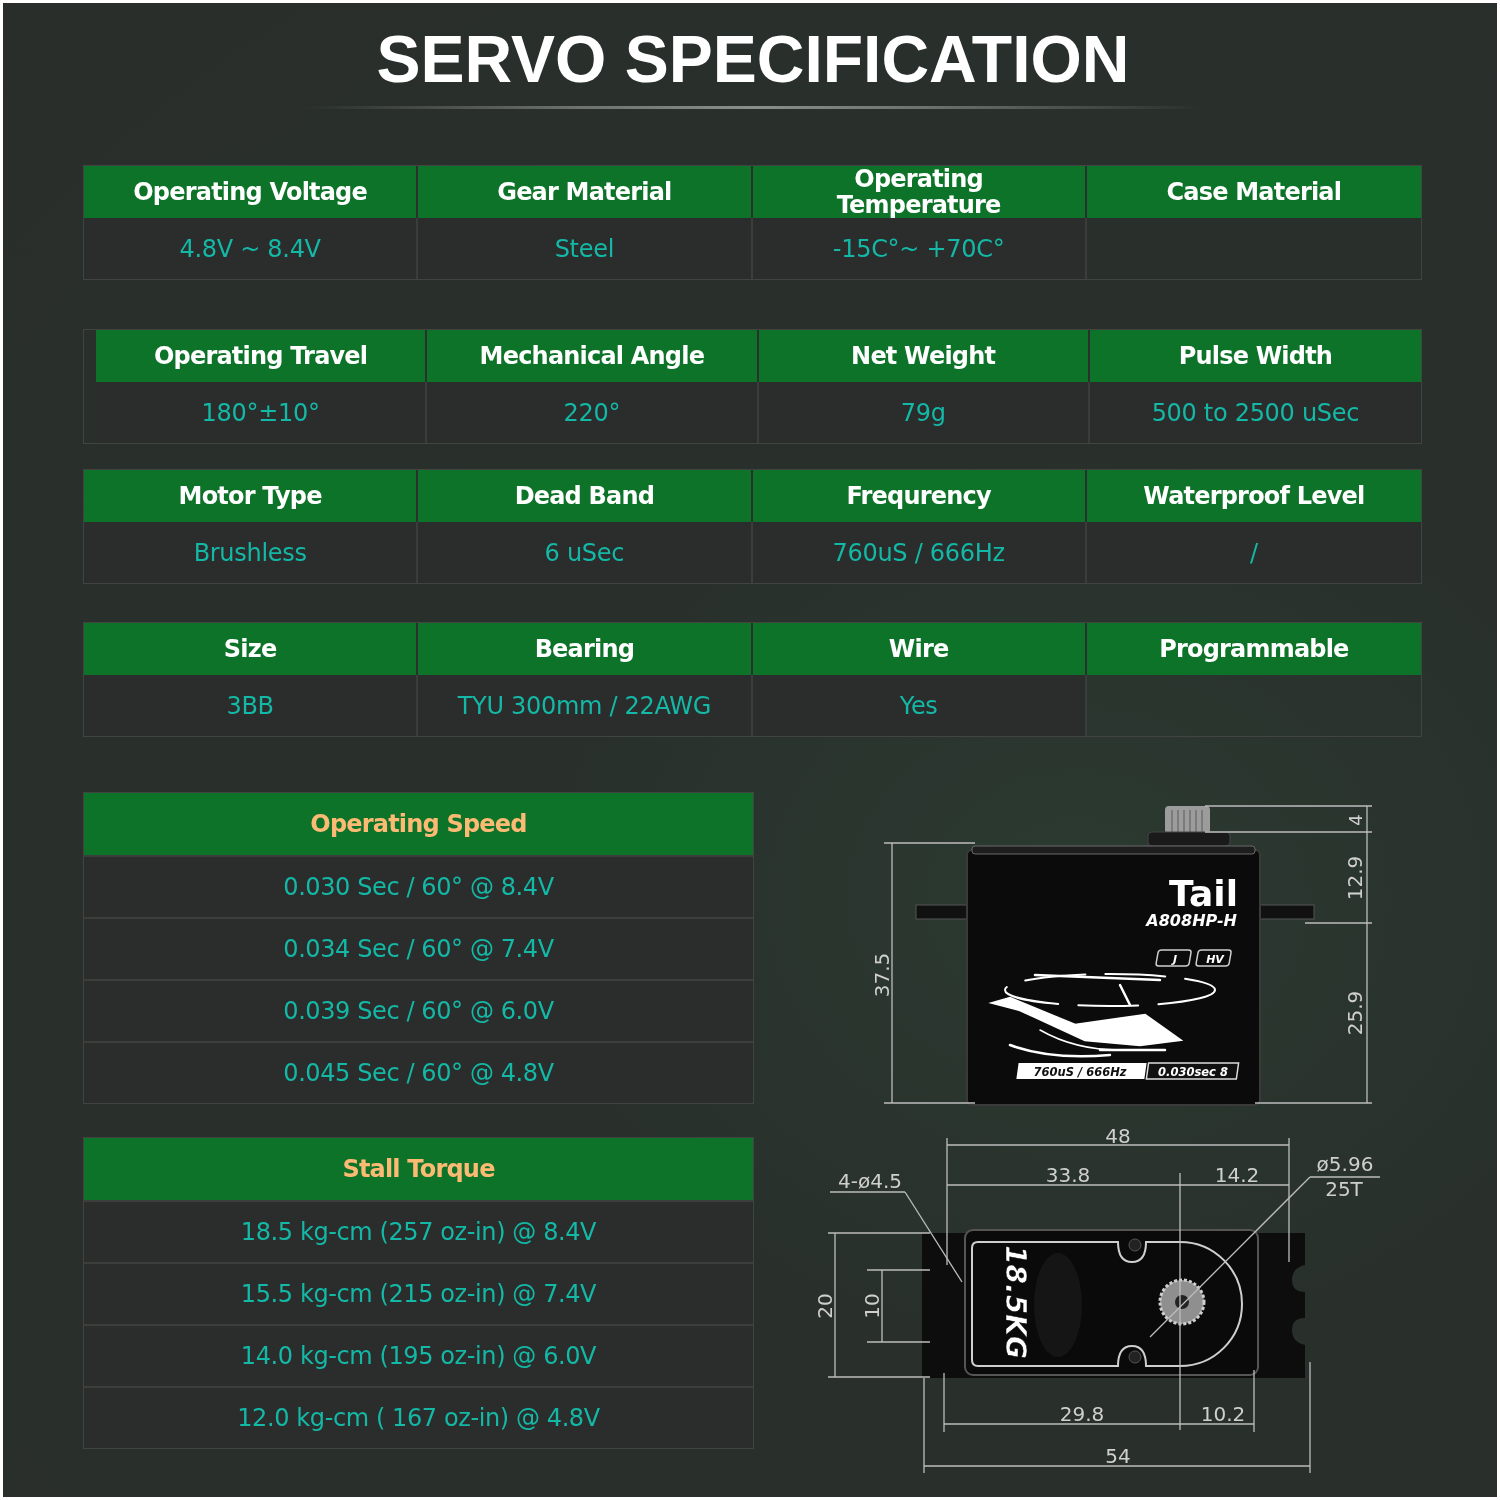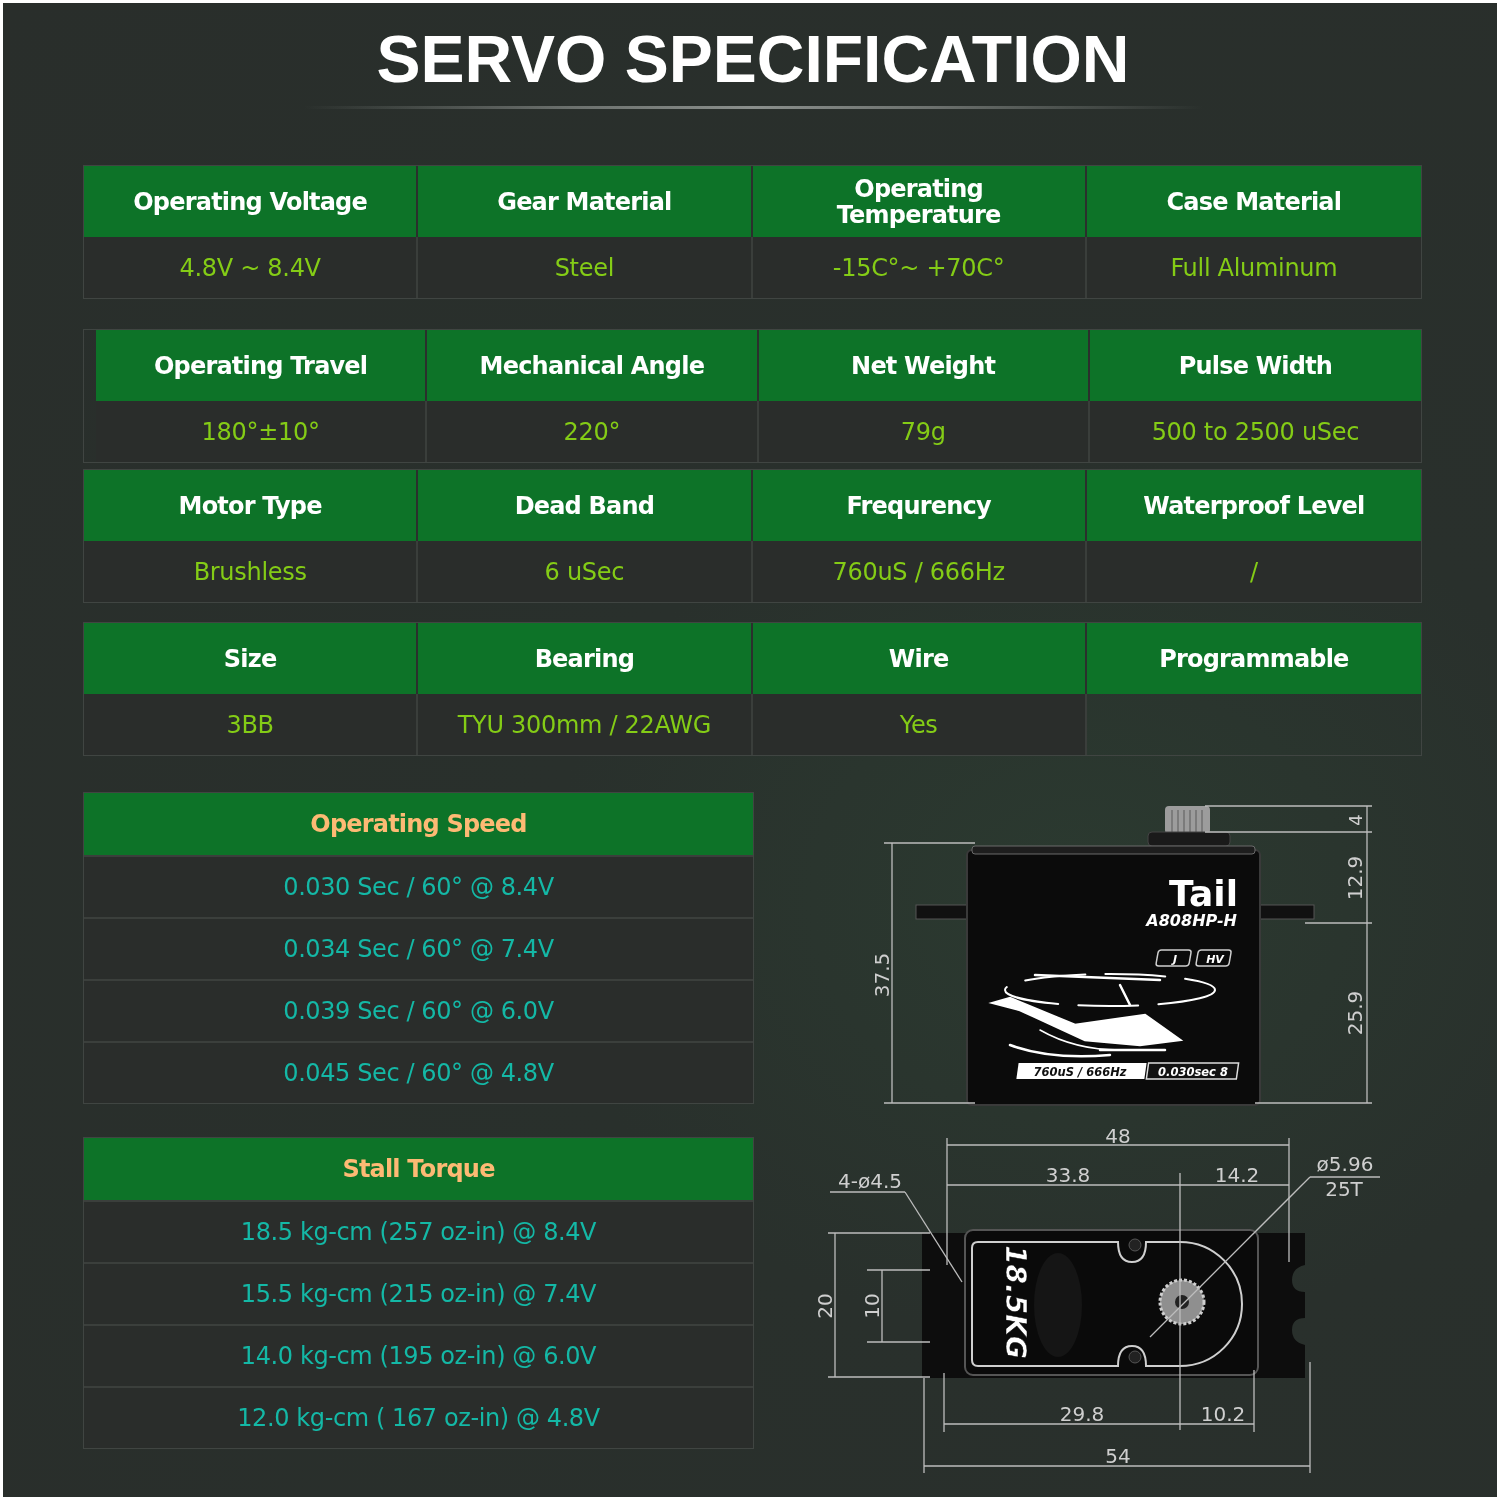--- a/index.html
+++ b/index.html
@@ -17,29 +17,29 @@
     .title-rule {
       position: absolute; left: 300px; top: 103px; width: 900px; height: 3px;
       background: linear-gradient(90deg, rgba(120,125,122,0) 0%, #6c716e 30%, #8a8f8c 50%, #6c716e 70%, rgba(120,125,122,0) 100%);
     }
     .spec-grid {
       position: absolute; left: 80px; width: 1339px;
       display: grid; grid-template-columns: repeat(4, 1fr);
       border: 1px solid #404542;
     }
     .spec-grid .hcell {
-      height: 71px; background: #0d7328; color: #ffffff;
+      height: 52px; background: #0d7328; color: #ffffff;
       display: flex; align-items: center; justify-content: center; text-align: center;
       font-family: "DejaVu Sans", sans-serif; font-weight: bold; font-size: 24px; line-height: 26px;
       letter-spacing: -0.8px;
       border-right: 2px solid #2b2f2d;
     }
     .spec-grid .hcell:nth-child(4n) { border-right: none; }
     .spec-grid .vcell {
-      height: 61px; background: #2a2d2b; color: #84cc16;
+      height: 61px; background: #2a2d2b; color: #14b8a6;
       display: flex; align-items: center; justify-content: center;
       font-family: "DejaVu Sans", sans-serif; font-size: 24px;
       letter-spacing: -0.3px;
       border-right: 2px solid #3a3e3b;
     }
     .spec-grid .vcell:nth-child(4n) { border-right: none; }
     .list-table {
       position: absolute; left: 80px; width: 671px;
       border: 1px solid #404542;
     }
@@ -64,21 +64,20 @@
   <div class="title-rule"></div>
 
   <div class="spec-grid" style="top:162px;">
     <div class="hcell">Operating Voltage</div>
     <div class="hcell">Gear Material</div>
     <div class="hcell" style="padding:0 80px;">Operating Temperature</div>
     <div class="hcell">Case Material</div>
     <div class="vcell">4.8V ~ 8.4V</div>
     <div class="vcell">Steel</div>
     <div class="vcell">-15C°~ +70C°</div>
-    <div class="vcell">Full Aluminum</div>
   </div>
 
   <div class="spec-grid" style="top:326px;padding-left:12px;">
     <div class="hcell">Operating Travel</div>
     <div class="hcell">Mechanical Angle</div>
     <div class="hcell">Net Weight</div>
     <div class="hcell">Pulse Width</div>
     <div class="vcell">180°±10°</div>
     <div class="vcell">220°</div>
     <div class="vcell">79g</div>

